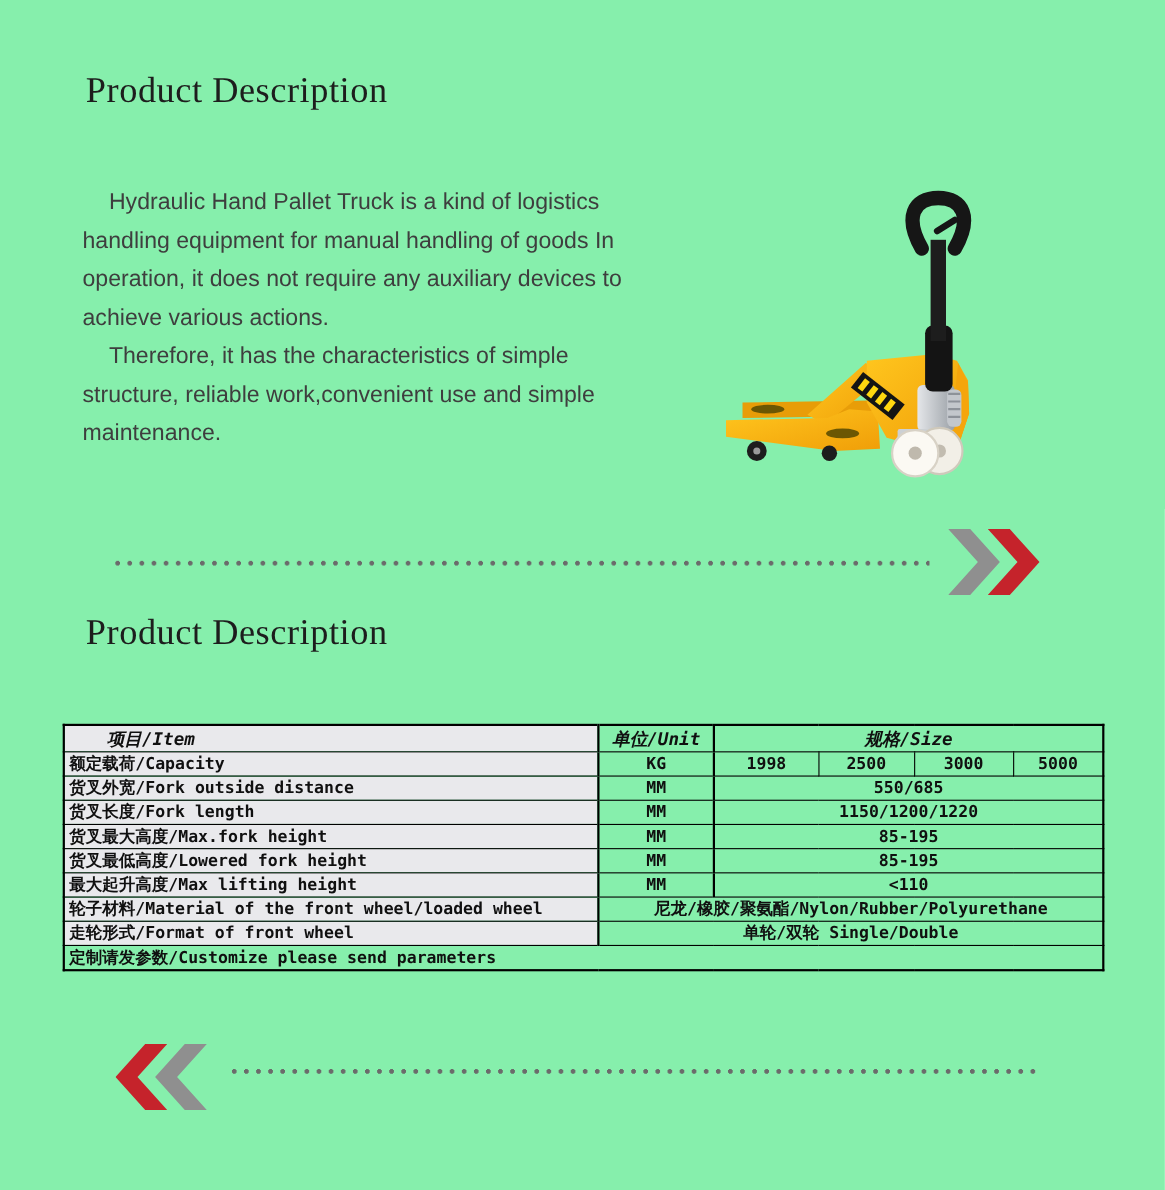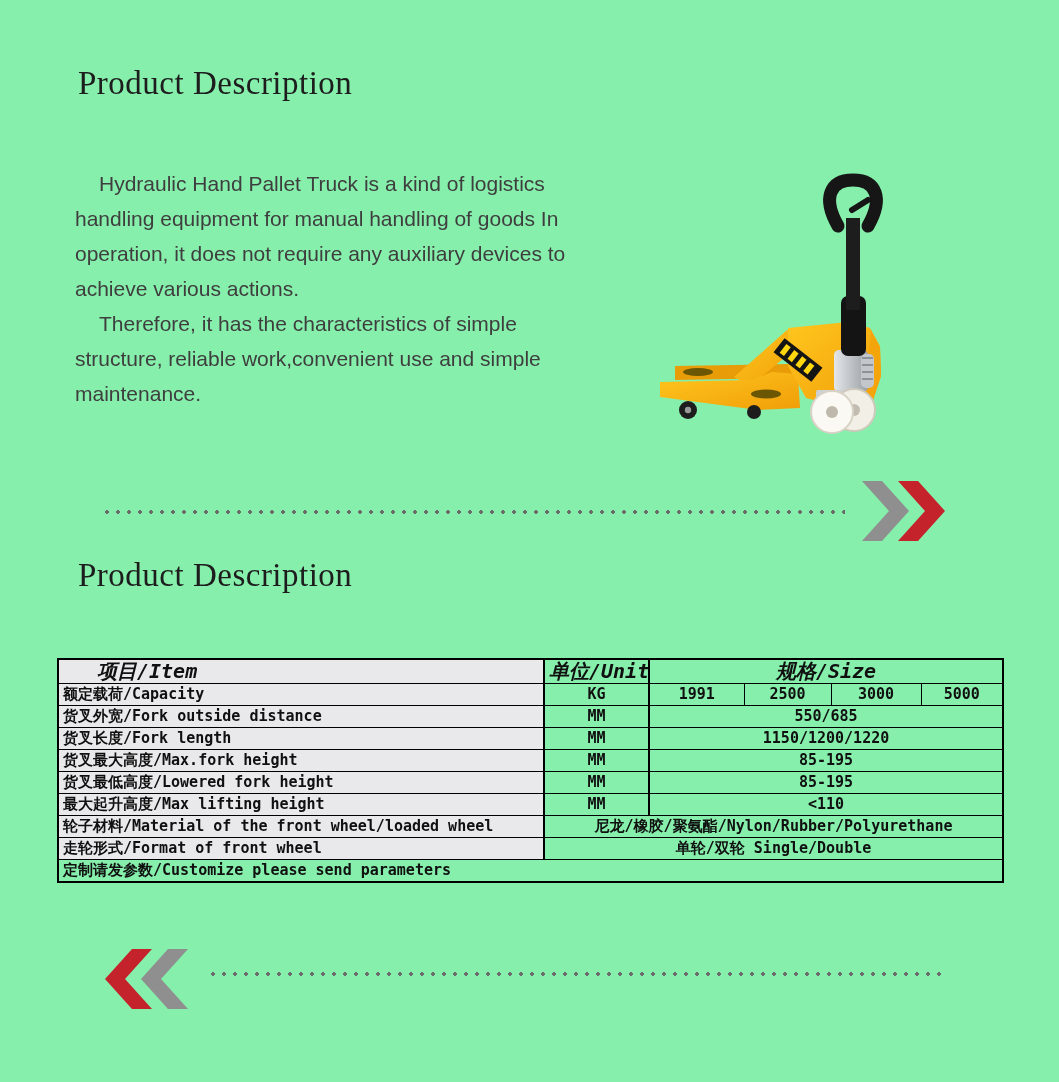--- a/index.html
+++ b/index.html
@@ -35,21 +35,21 @@
     position:absolute; left:57px; top:658px; width:945px;
     border-collapse:collapse; table-layout:fixed;
     font-family:"DejaVu Sans Mono", "Liberation Mono", monospace;
     font-size:15px; color:#101010; border:2px solid #000;
   }
   #spec-table td, #spec-table th {
     border:1px solid #000; height:22px; line-height:21px;
     padding:0 4px; white-space:nowrap; overflow:hidden; text-align:center;
     font-weight:bold; vertical-align:middle;
   }
-  #spec-table tr.hdr th { font-style:italic; font-weight:bold; font-size:20px; height:24px; }
+  #spec-table tr.hdr th { font-style:italic; font-weight:bold; font-size:16px; height:24px; }
   #spec-table .c-item { text-align:left; border-right-width:2px; }
   #spec-table th.c-item { padding-left:38px; }
   #spec-table .c-unit { border-right-width:2px; }
   #spec-table .shade { background:#e9e9ec; }
   #spec-table td.full { text-align:left; }
 </style>
 </head>
 <body>
 
 <div id="page">
@@ -134,21 +134,21 @@
     </colgroup>
     <tbody>
       <tr class="hdr">
         <th class="c-item shade">项目/Item</th>
         <th class="c-unit">单位/Unit</th>
         <th colspan="4">规格/Size</th>
       </tr>
       <tr>
         <td class="c-item shade">额定载荷/Capacity</td>
         <td class="c-unit">KG</td>
-        <td>1991</td>
+        <td>1998</td>
         <td>2500</td>
         <td>3000</td>
         <td>5000</td>
       </tr>
       <tr>
         <td class="c-item shade">货叉外宽/Fork outside distance</td>
         <td class="c-unit">MM</td>
         <td colspan="4">550/685</td>
       </tr>
       <tr>

